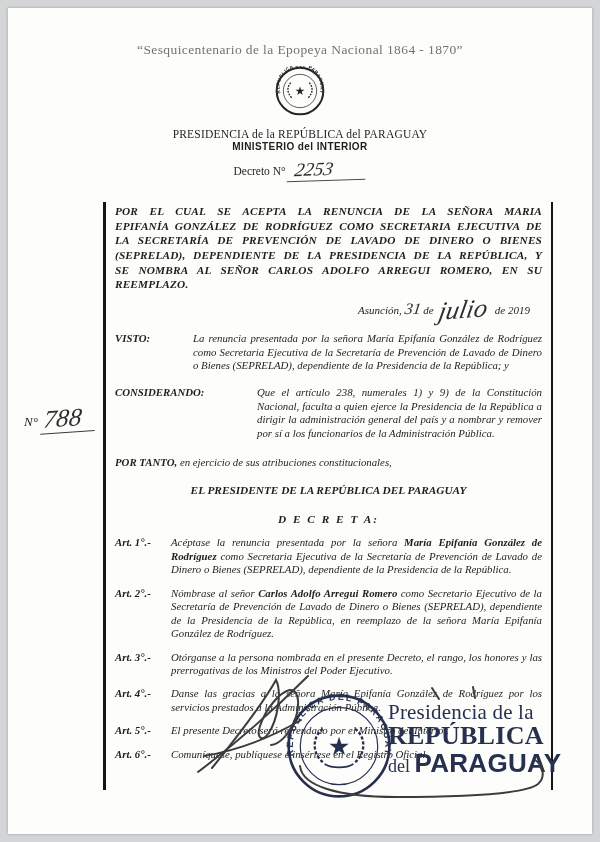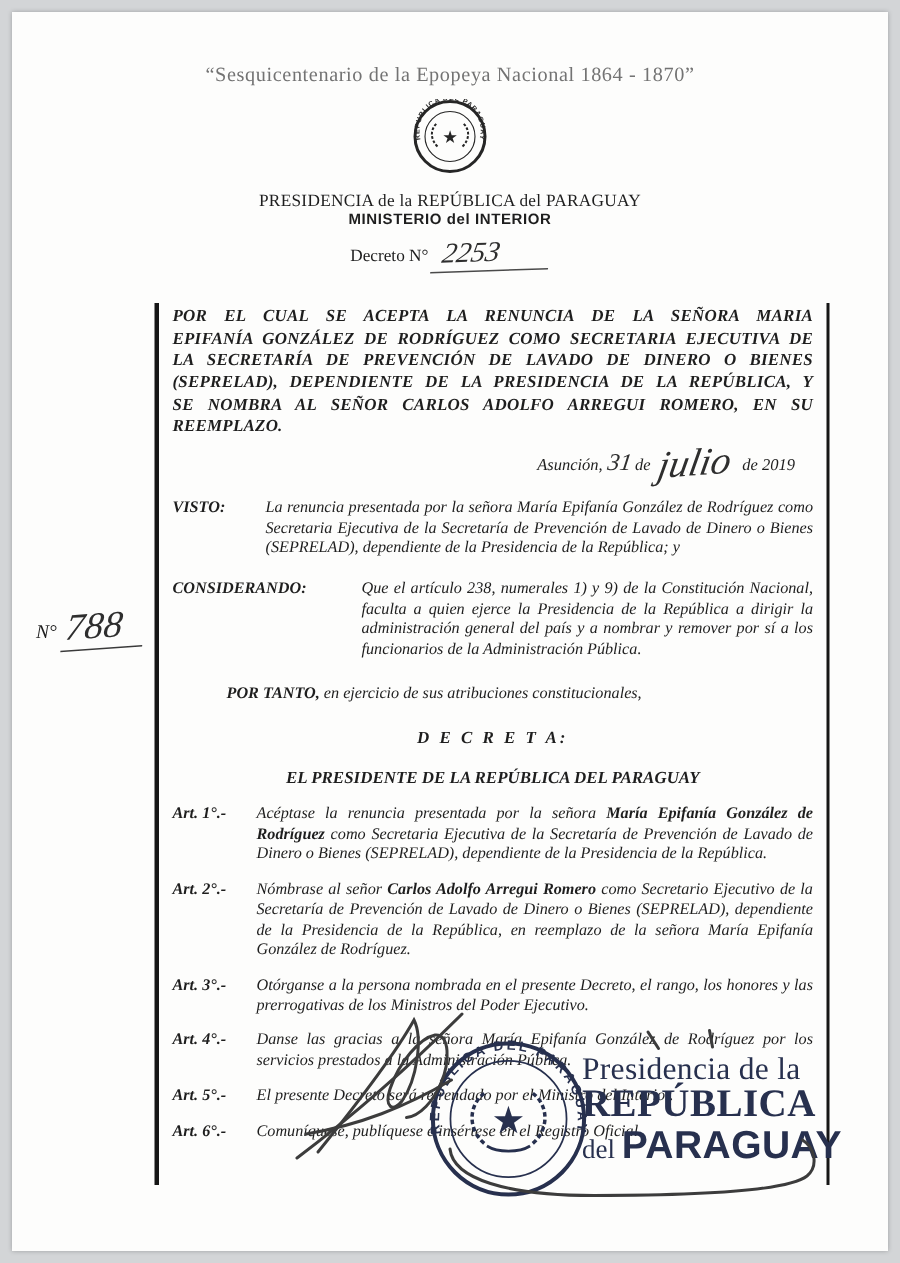--- a/index.html
+++ b/index.html
@@ -29,26 +29,26 @@
   
   .frame { position:absolute; left:95px; top:194px; width:450px; height:588px;
            border-left:3px solid #161616; border-right:2px solid #161616;
            padding:2px 9px 0 9px; font-style:italic; font-size:10.8px; line-height:1.25; }
   .title { font-weight:bold; font-size:11.3px; text-align:justify;
            word-spacing:3px; letter-spacing:.15px; line-height:1.3; }
   .dateline { text-align:right; padding-right:12px; margin-top:7px; height:30px; font-size:11px; }
   .dateline .day { font-size:16px; }
   .dateline .month { font-size:26px; transform:skewX(-14deg) rotate(-4deg) translateY(4px);
                      margin:0 4px; line-height:0; }
-  .labeled { display:grid; column-gap:8px; }
+  .labeled { display:grid; column-gap:24px; }
   .labeled .lbl { font-weight:bold; white-space:nowrap; }
   .labeled .txt { text-align:justify; }
   .visto { grid-template-columns:54px 1fr; margin-top:3px; }
   .consid { grid-template-columns:118px 1fr; margin-top:14px; }
-  .portanto { margin-top:16px;margin-left:36px; }
+  .portanto { margin-top:16px; }
   .portanto b { font-weight:bold; }
   .center-line { text-align:center; font-weight:bold; }
   .president { margin-top:13px; font-size:11.3px; }
   .decreta { margin-top:15px; font-size:11.3px; letter-spacing:2px; }
   .article { display:grid; grid-template-columns:47px 1fr; column-gap:9px; margin-top:10px; }
   .article .lbl { font-weight:bold; white-space:nowrap; }
   .article .txt { text-align:justify; }
   .article .txt b { font-weight:bold; }
 
   
@@ -116,22 +116,22 @@
 
     <div class="labeled consid">
       <span class="lbl">CONSIDERANDO:</span>
       <span class="txt">Que el artículo 238, numerales 1) y 9) de la Constitución Nacional, faculta a quien ejerce la Presidencia de la República a dirigir la administración general del país y a nombrar y remover por sí a los funcionarios de la Administración Pública.</span>
     </div>
 
     <div class="portanto">
       <b>POR TANTO,</b><span> en ejercicio de sus atribuciones constitucionales,</span>
     </div>
 
+    <div class="center-line president">EL PRESIDENTE DE LA REPÚBLICA DEL PARAGUAY</div>
     <div class="center-line decreta">D E C R E T A:</div>
-    <div class="center-line president">EL PRESIDENTE DE LA REPÚBLICA DEL PARAGUAY</div>
 
     <div class="article">
       <span class="lbl">Art. 1°.-</span>
       <span class="txt"><span>Acéptase la renuncia presentada por la señora </span><b>María Epifanía González de Rodríguez</b><span> como Secretaria Ejecutiva de la Secretaría de Prevención de Lavado de Dinero o Bienes (SEPRELAD), dependiente de la Presidencia de la República.</span></span>
     </div>
     <div class="article">
       <span class="lbl">Art. 2°.-</span>
       <span class="txt"><span>Nómbrase al señor </span><b>Carlos Adolfo Arregui Romero</b><span> como Secretario Ejecutivo de la Secretaría de Prevención de Lavado de Dinero o Bienes (SEPRELAD), dependiente de la Presidencia de la República, en reemplazo de la señora María Epifanía González de Rodríguez.</span></span>
     </div>
     <div class="article">

